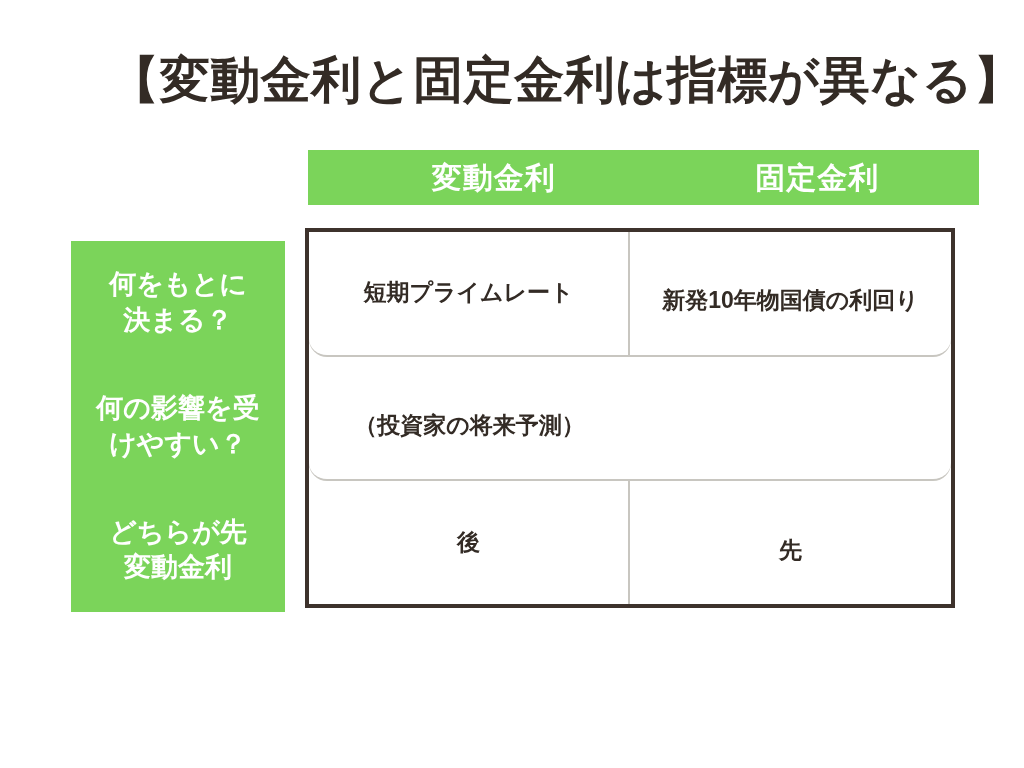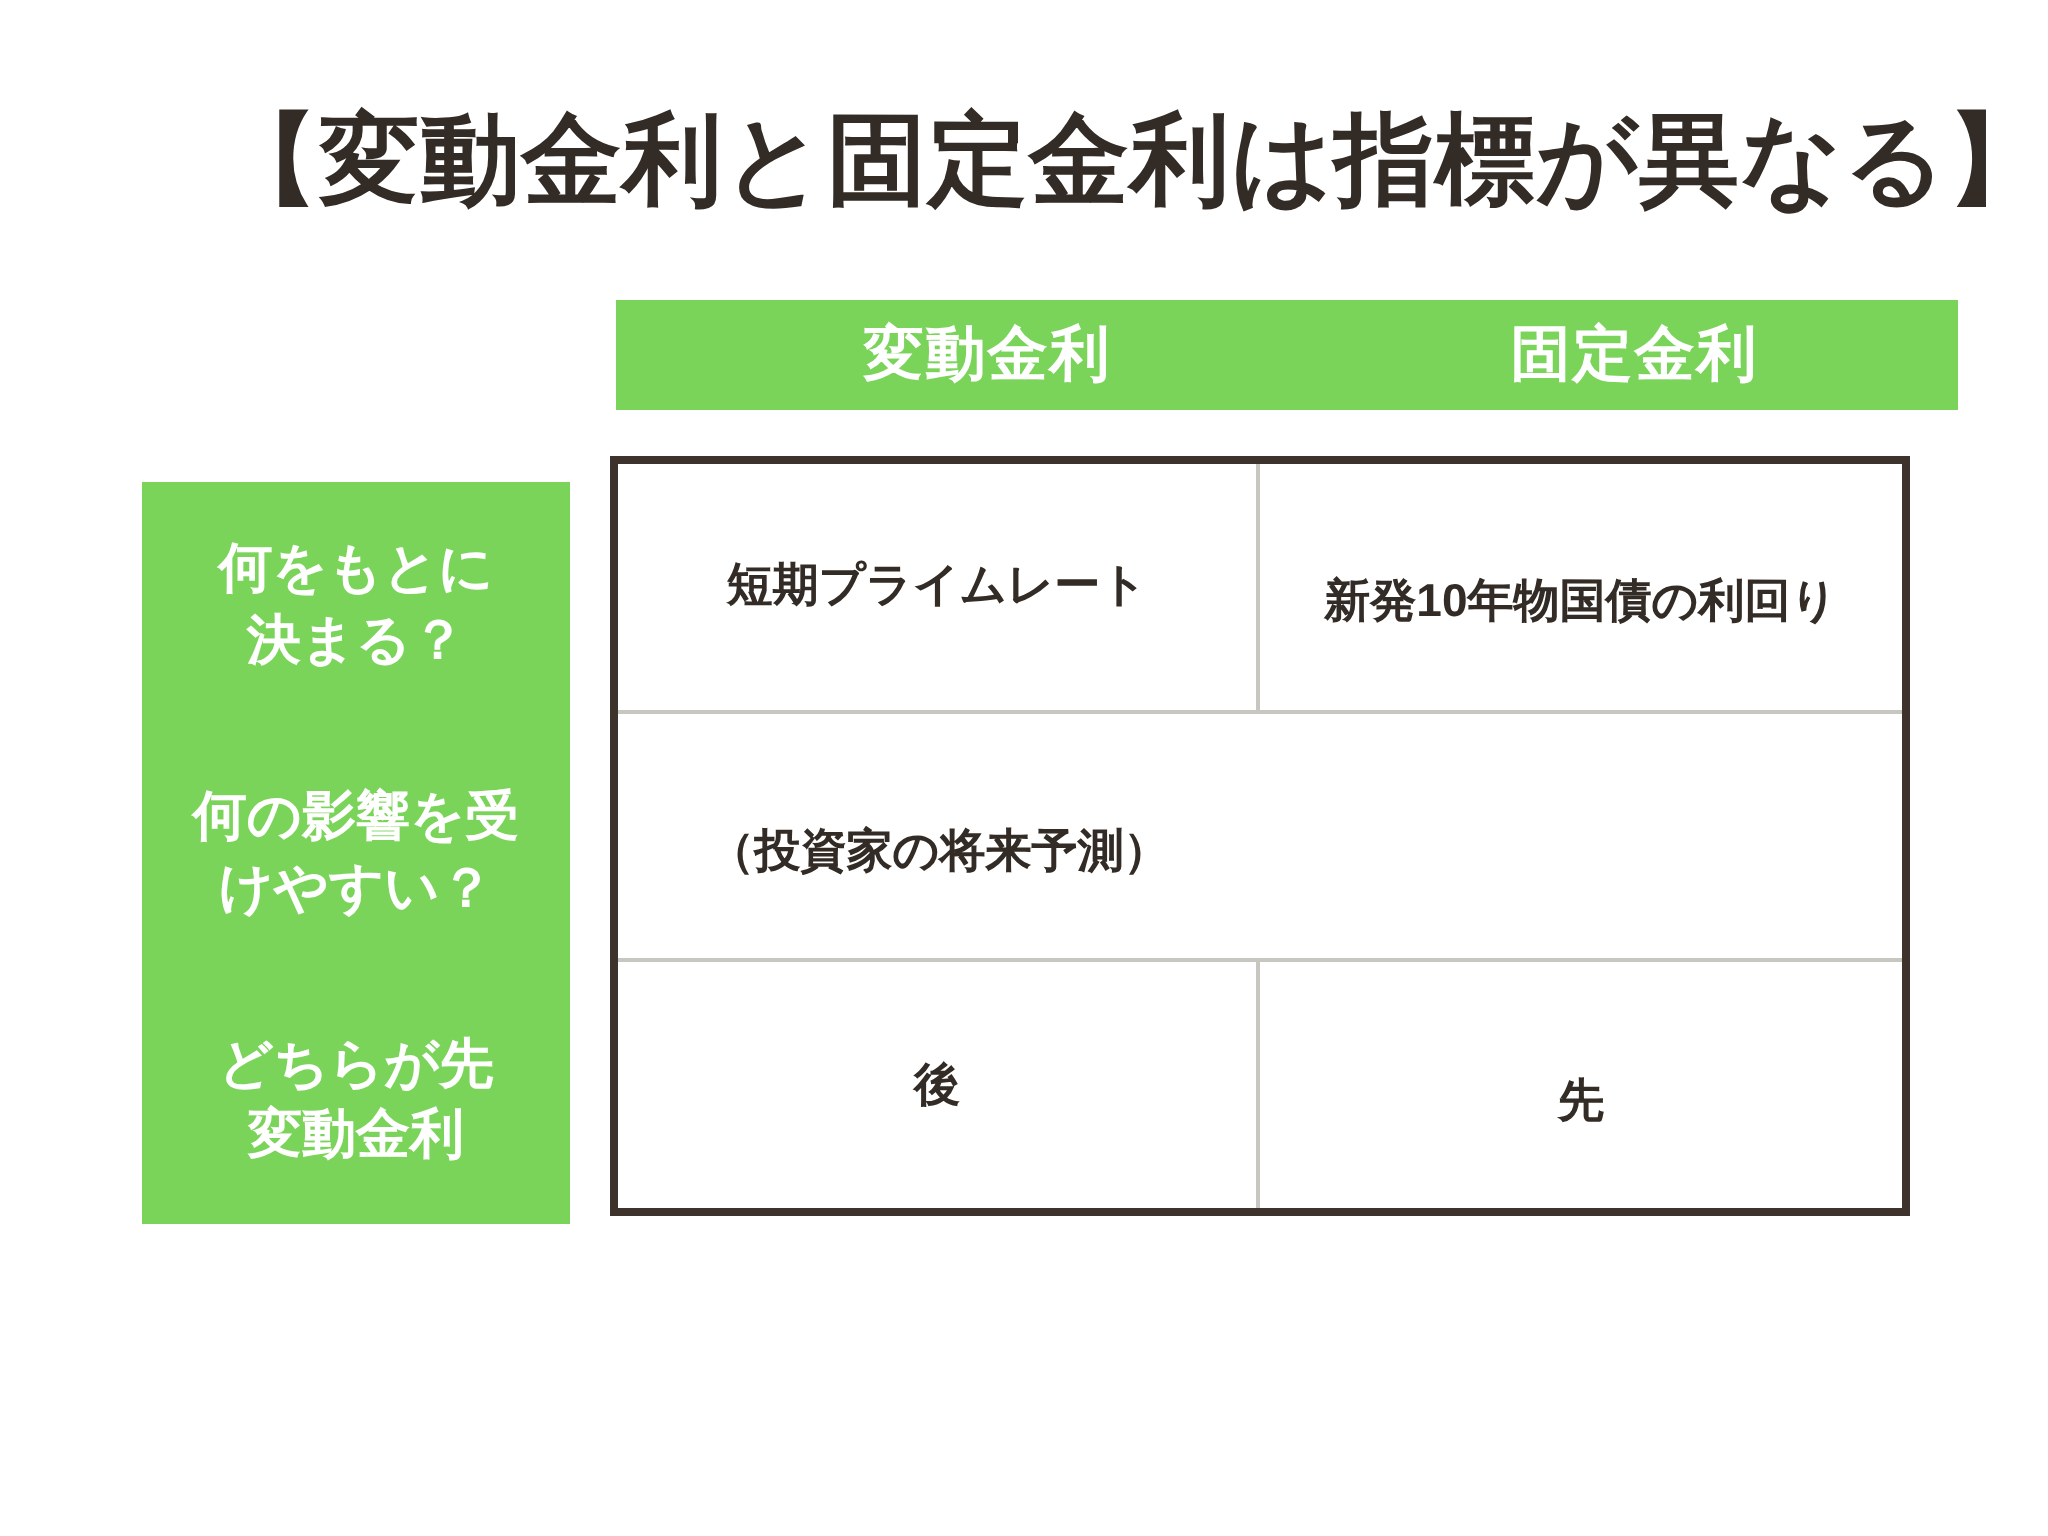--- a/index.html
+++ b/index.html
@@ -96,20 +96,21 @@
     box-sizing: border-box;
     border: 4px solid #3d322c;
     background: #ffffff;
     display: flex;
     flex-direction: column;
   }
   .table-row {
     flex: 1 1 0;
     display: flex;
     border-bottom: 2px solid #c8c6c0;
+    border-radius: 18px;
   }
   .table-row:last-child {
     border-bottom: none;
   }
   .table-cell {
     flex: 0 0 50%;
     box-sizing: border-box;
     display: flex;
     align-items: center;
     justify-content: center;

